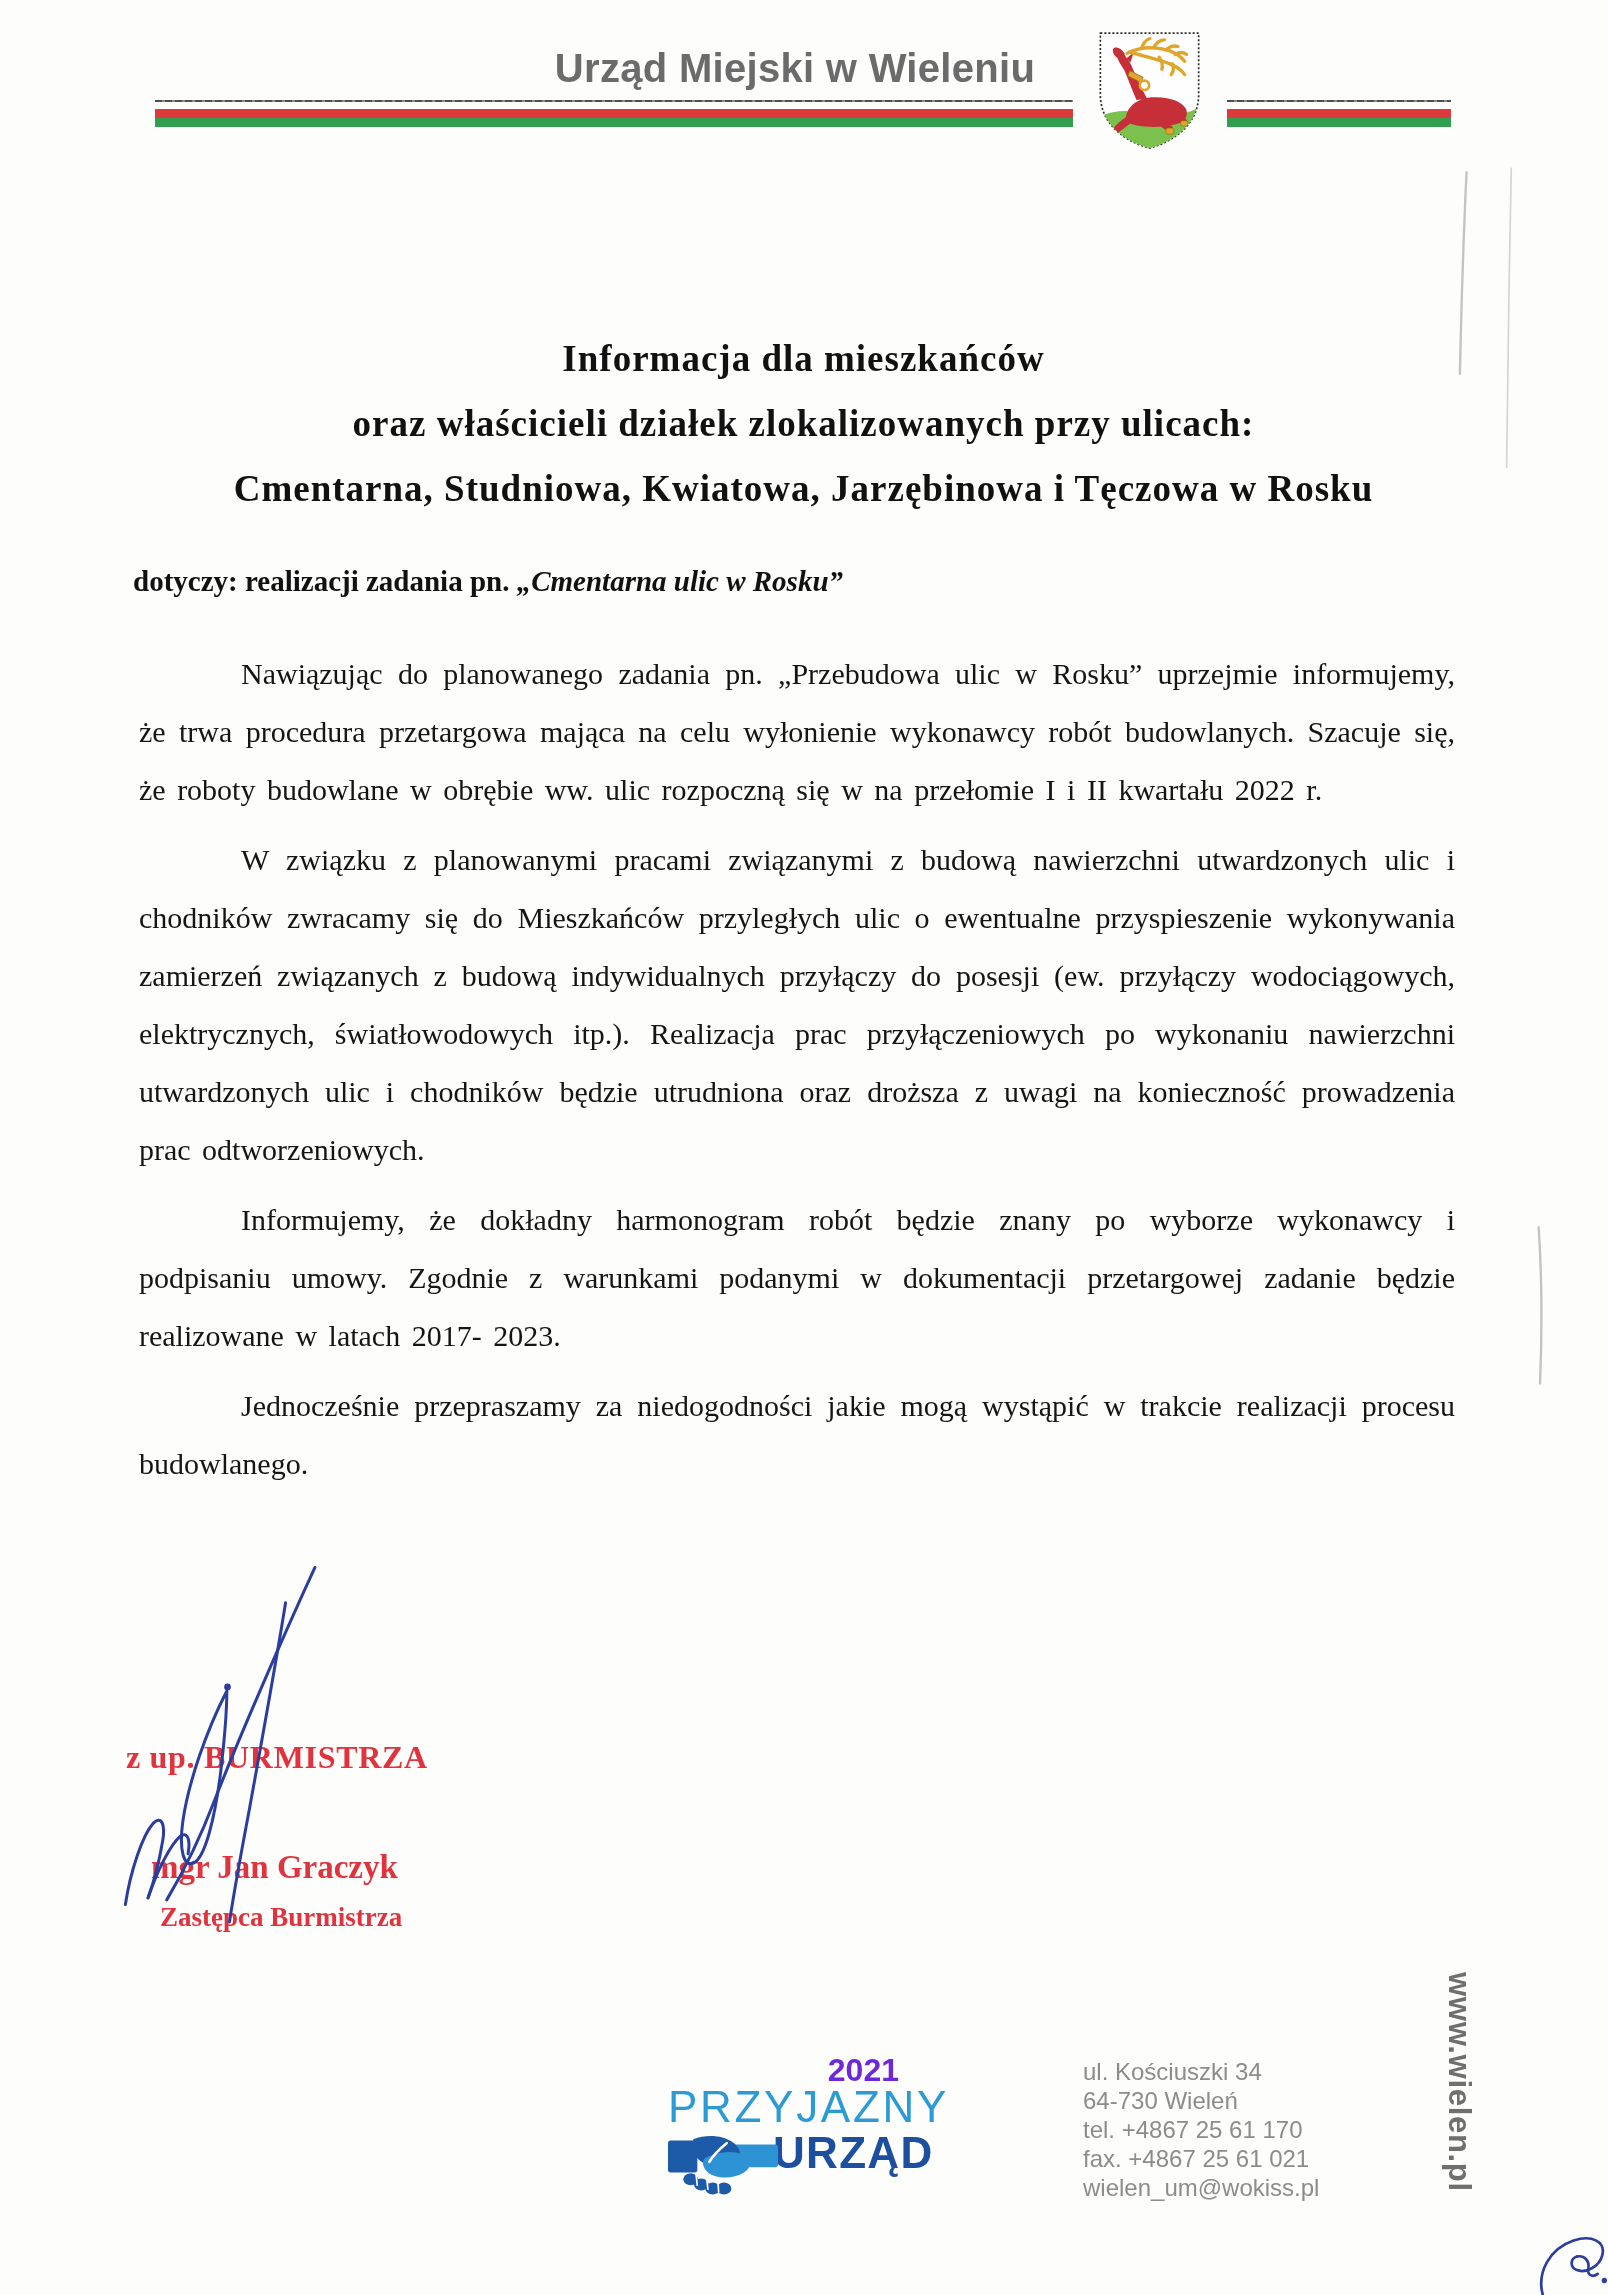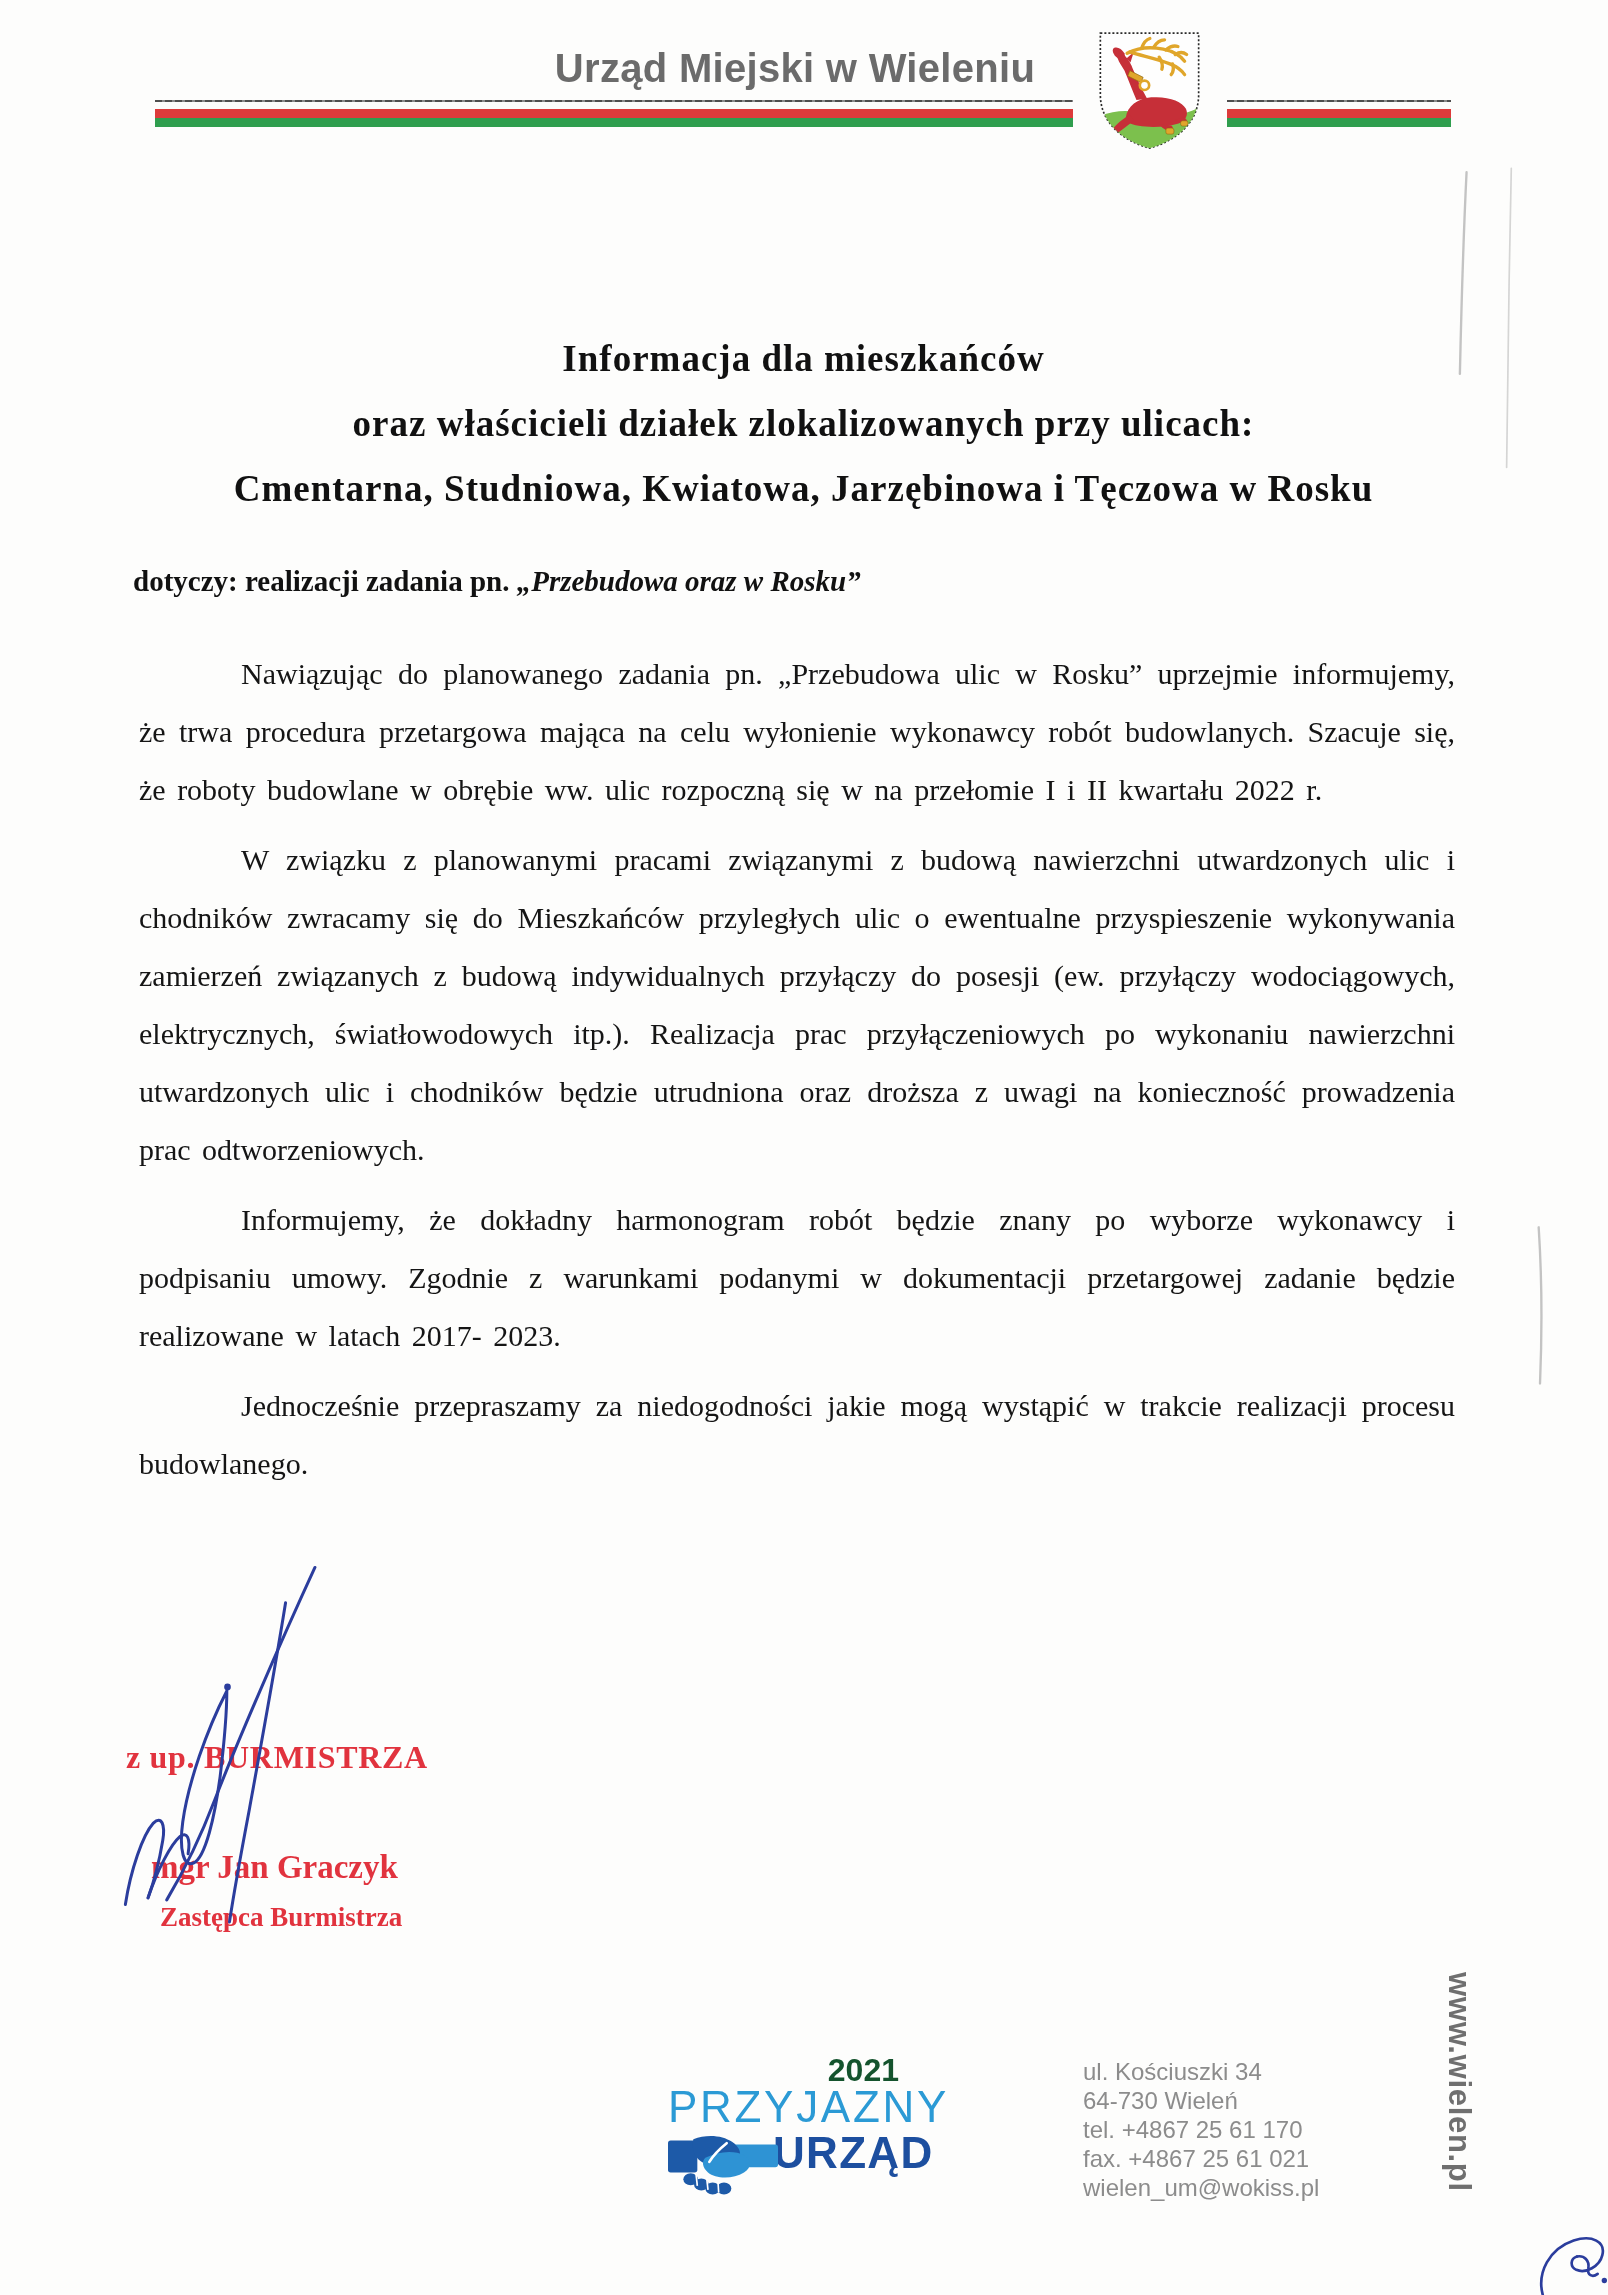--- a/index.html
+++ b/index.html
@@ -144,21 +144,21 @@
     </g>
   </svg>
 
   <div class="doc-title">
     <div>Informacja dla mieszkańców</div>
     <div>oraz właścicieli działek zlokalizowanych przy ulicach:</div>
     <div>Cmentarna, Studniowa, Kwiatowa, Jarzębinowa i Tęczowa w Rosku</div>
   </div>
 
   <div class="subject">
-    <span>dotyczy: realizacji zadania pn. </span><span class="quoted">„Przebudowa oraz w Rosku”</span>
+    <span>dotyczy: realizacji zadania pn. </span><span class="quoted">„Cmentarna ulic w Rosku”</span>
   </div>
 
   <div class="body-text">
     <p>Nawiązując do planowanego zadania pn. „Przebudowa ulic w Rosku” uprzejmie informujemy, że trwa procedura przetargowa mająca na celu wyłonienie wykonawcy robót budowlanych. Szacuje się, że roboty budowlane w obrębie ww. ulic rozpoczną się w na przełomie I i II kwartału 2022 r.</p>
     <p>W związku z planowanymi pracami związanymi z budową nawierzchni utwardzonych ulic i chodników zwracamy się do Mieszkańców przyległych ulic o ewentualne przyspieszenie wykonywania zamierzeń związanych z budową indywidualnych przyłączy do posesji (ew. przyłączy wodociągowych, elektrycznych, światłowodowych itp.). Realizacja prac przyłączeniowych po wykonaniu nawierzchni utwardzonych ulic i chodników będzie utrudniona oraz droższa z uwagi na konieczność prowadzenia prac odtworzeniowych.</p>
     <p>Informujemy, że dokładny harmonogram robót będzie znany po wyborze wykonawcy i podpisaniu umowy. Zgodnie z warunkami podanymi w dokumentacji przetargowej zadanie będzie realizowane w latach 2017- 2023.</p>
     <p>Jednocześnie przepraszamy za niedogodności jakie mogą wystąpić w trakcie realizacji procesu budowlanego.</p>
   </div>
 
   <div class="stamp stamp-1" style="color:#e1333e;">z up. BURMISTRZA</div>
@@ -169,21 +169,21 @@
     <g fill="none" stroke="#2b3d9d" stroke-width="4.5" stroke-linecap="round">
       <path d="M322,47 C270,160 205,310 172,395 C148,458 122,508 100,545"></path>
       <path d="M190,232 C160,290 132,370 124,428 C118,472 126,496 140,490 C158,482 172,420 180,360 C186,310 190,262 190,232"></path>
       <path d="M278,100 C262,200 240,320 224,408 C210,482 200,538 194,578"></path>
       <path d="M38,552 C46,500 64,448 80,430 C92,418 98,432 94,456 C88,492 80,520 72,542"></path>
       <path d="M72,542 C86,500 106,462 120,450 C130,442 136,452 132,476"></path>
     </g>
     <circle cx="191" cy="226" r="5" fill="#2b3d9d"></circle>
   </svg>
 
-  <div class="award-year" style="color:#14532d;">2021</div>
+  <div class="award-year" style="color:#6d28d9;">2021</div>
   <div class="award-w1" style="color:#2b9ad5;">PRZYJAZNY</div>
   <div class="award-w2" style="color:#1d4f9f;">URZĄD</div>
 
   <svg class="handshake" viewBox="0 0 165 100">
 
     <rect x="0" y="14" width="44" height="48" rx="4" fill="#1d5aa8"></rect>
 
     <rect x="88" y="20" width="77" height="34" rx="4" fill="#2e93d4"></rect>
 
     <path d="M38,12 C58,4 82,6 96,16 C108,24 112,36 104,44 C94,54 70,56 54,48 C42,42 34,30 38,12 Z" fill="#1d5aa8"></path>

